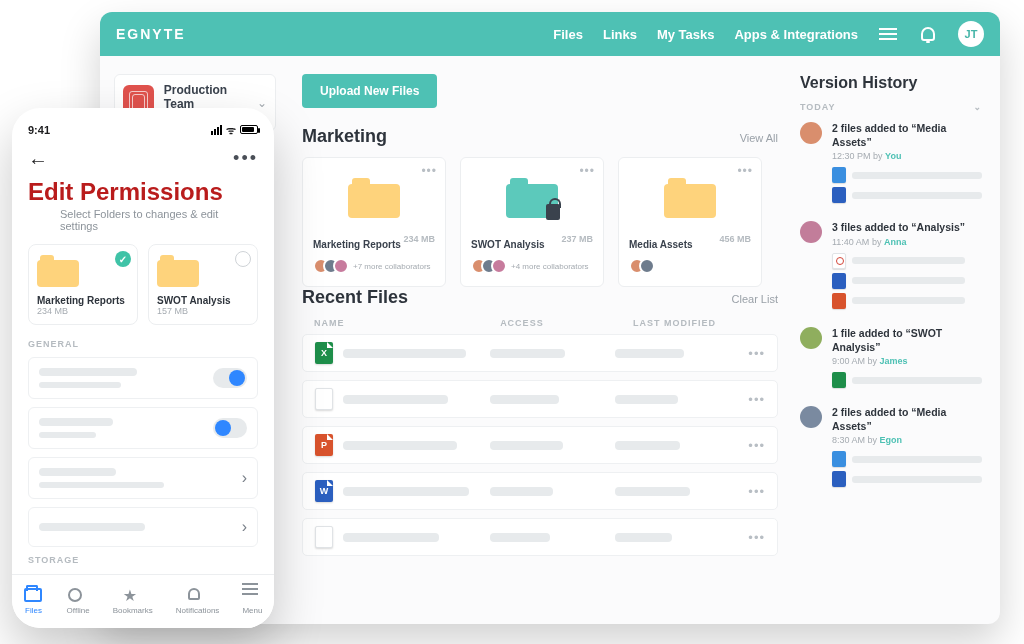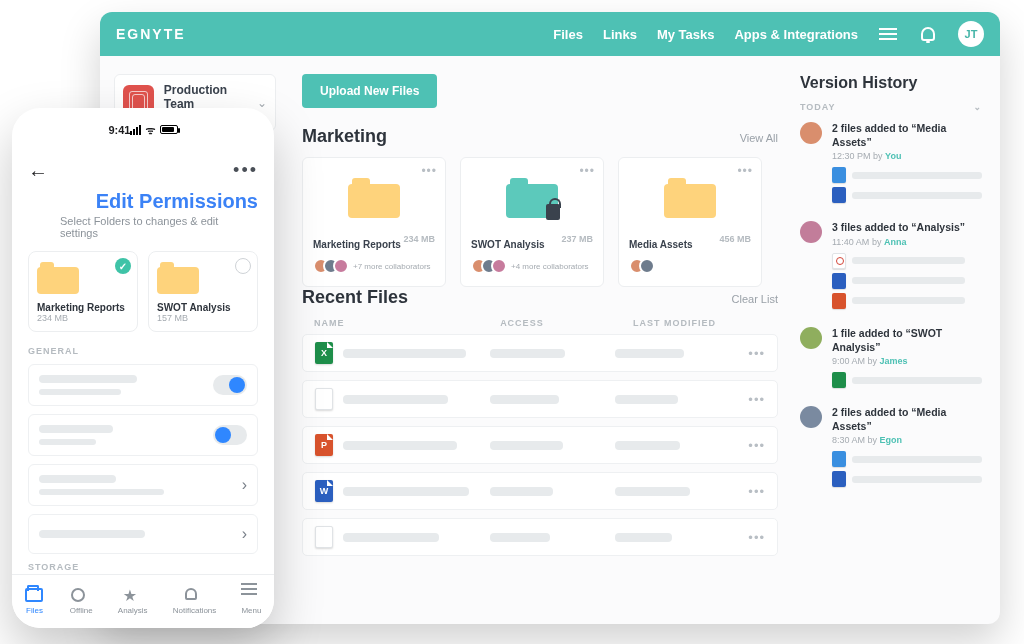--- a/index.html
+++ b/index.html
@@ -97,33 +97,33 @@
   .mini{ width:14px;height:16px;border-radius:2px; flex:none; box-shadow:0 1px 1px rgba(0,0,0,.12);}
   .mini.blue{background:#3a8fe0;} .mini.doc{background:#2b5fbf;} .mini.pdf{background:#fff;border:1px solid #e0e3e6;position:relative;} .mini.pdf:after{content:"";position:absolute;left:3px;top:3px;width:6px;height:6px;border:1px solid #d3463a;border-radius:50%;}
   .mini.ppt{background:#d8532d;} .mini.xls{background:#1e8e4a;}
 
   
   .mobile{
     position:absolute; left:12px; top:108px; width:262px; height:520px;
     background:#fff; border-radius:28px; box-shadow:0 22px 50px rgba(0,0,0,.22);
     padding:14px 16px 8px; overflow:hidden;
   }
-  .statusbar{ display:flex; justify-content:center; align-items:center; font-size:11px; font-weight:700; color:#1c1c1e; margin-bottom:22px;}
+  .statusbar{ display:flex; justify-content:space-between; align-items:center; font-size:11px; font-weight:700; color:#1c1c1e; margin-bottom:10px;}
   .sbicons{display:flex; gap:4px; align-items:center;}
   .sig{display:inline-flex;align-items:flex-end;gap:1px;}
   .sig i{width:2px;background:#000;display:inline-block;}
   .sig i:nth-child(1){height:4px;} .sig i:nth-child(2){height:6px;} .sig i:nth-child(3){height:8px;} .sig i:nth-child(4){height:10px;}
   .batt{width:18px;height:9px;border:1px solid #000;border-radius:2px;position:relative;}
   .batt:after{content:"";position:absolute;right:-3px;top:2px;width:2px;height:5px;background:#000;border-radius:1px;}
   .batt:before{content:"";position:absolute;left:1px;top:1px;width:12px;height:5px;background:#000;border-radius:1px;}
 
   .mhead{ display:flex; justify-content:space-between; align-items:center; font-size:18px; color:#1c1c1e; margin-bottom:8px;}
   .mhead .back{ font-size:20px; cursor:pointer;}
   .mdots{ font-size:18px; color:#4a4f57; letter-spacing:2px;}
-  .mtitle{ font-size:20px; font-weight:800; color:#3b82f6; margin-bottom:2px;text-align:right;}
+  .mtitle{ font-size:24px; font-weight:800; color:#b91c1c; margin-bottom:2px;}
   .msub{ font-size:11px; color:#8c939a; margin-bottom:12px;margin-left:32px;}
   .mcards{ display:flex; gap:10px; margin-bottom:14px;}
   .mcard{ flex:1; border:1px solid #eceef0; border-radius:8px; padding:8px; position:relative;}
   .mcard .folder{ width:42px; height:32px; margin:2px 0 8px;}
   .mcard .folder .tab{width:14px;height:6px;left:3px;}
   .mcard .folder .body{top:5px;}
   .mcard .check{ position:absolute; top:6px; right:6px; width:16px;height:16px;border-radius:50%;background:#3fc3a7;display:flex;align-items:center;justify-content:center;color:#fff;font-size:10px;font-weight:900;}
   .mcard .unchecked{ position:absolute; top:6px; right:6px; width:16px;height:16px;border-radius:50%;border:1.5px solid #cfd3d7;}
   .mcard .t{ font-size:10px; font-weight:700; color:#2e343c;}
   .mcard .m{ font-size:9px; color:#a5abb1;}
@@ -497,21 +497,21 @@
       <span>Files</span>
     </div>
     <div class="tab">
       <div class="ico">
           <div class="tabdown"></div>
         </div>
       <span>Offline</span>
     </div>
     <div class="tab">
       <div class="ico tabstar">★</div>
-      <span>Analysis</span>
+      <span>Bookmarks</span>
     </div>
     <div class="tab">
       <div class="ico">
           <div class="tabbell"></div>
         </div>
       <span>Notifications</span>
     </div>
     <div class="tab">
       <div class="ico">
           <div class="tabmenu"></div>

